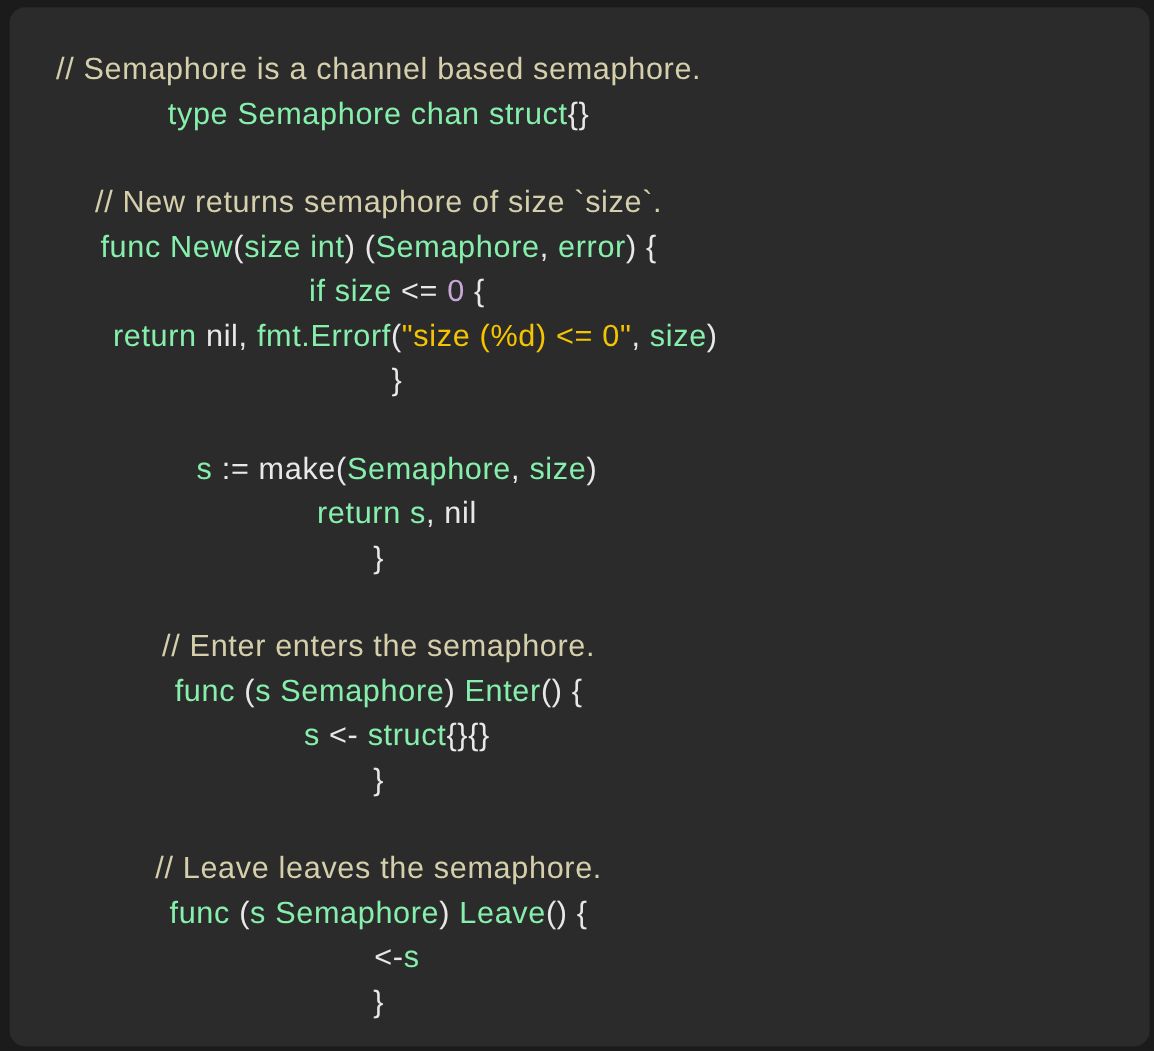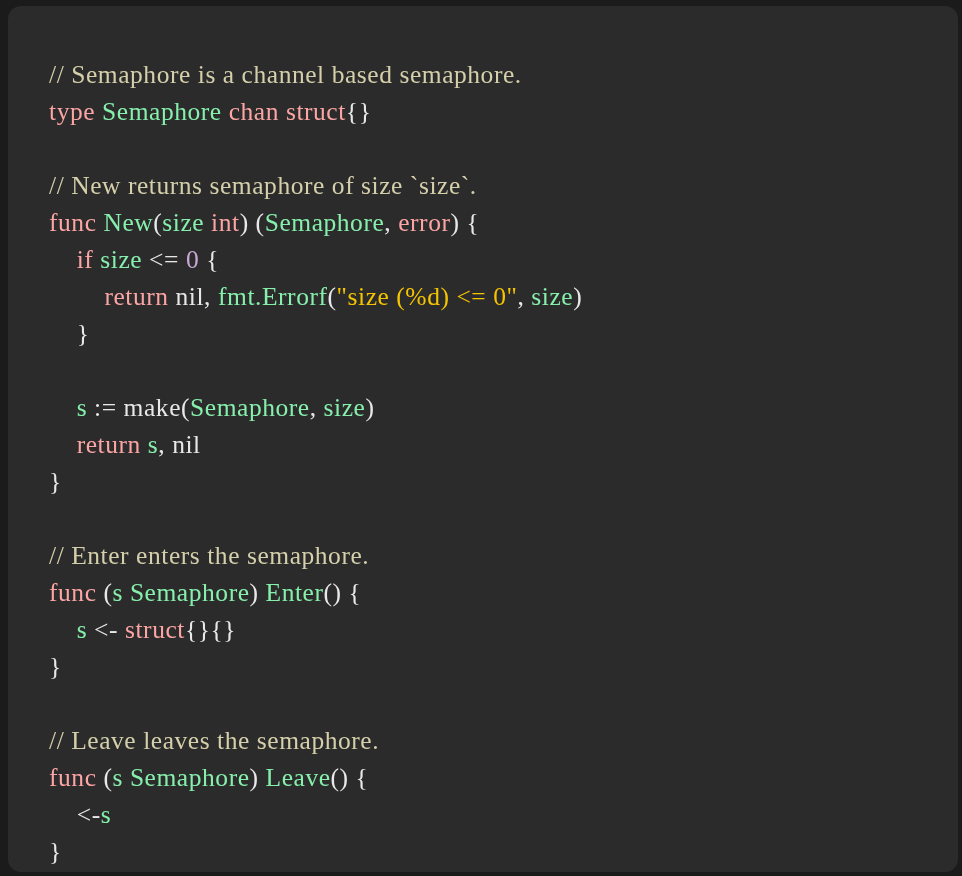--- a/index.html
+++ b/index.html
@@ -22,35 +22,36 @@
     height: 866px;
     background: #2b2b2b;
     border-radius: 13px;
     box-sizing: border-box;
     overflow: hidden;
   }
   #code-block {
     position: absolute;
     left: 25px;
     top: 34px;
-    margin: 16px;
+    margin: 0;
     padding: 0;
-    font-family: Liberation Serif, serif;
+    font-family: Liberation Sans, sans-serif;
     font-size: 25.5px;
     line-height: 37px;
     letter-spacing: 0.55px;
     white-space: pre;
     color: #e8e8e8;
+    text-align: center;
     -webkit-font-smoothing: antialiased;
   }
   .ln { display: block; height: 37px; }
   .tok { white-space: pre; }
   
   .c-comment { color: #d5d0ab; }
-  .c-keyword { color: #fca5a5; }
+  .c-keyword { color: #86efac; }
   .c-ident   { color: #86efac; }
   .c-plain   { color: #e8e8e8; }
   .c-string  { color: #f5c400; }
   .c-number  { color: #c8a8d8; }
 </style>
 </head>
 <body>
 
 <div id="code-card">
   <pre id="code-block"><span class="ln"><span class="tok c-comment">// Semaphore is a channel based semaphore.</span></span><span class="ln"><span class="tok c-keyword">type </span><span class="tok c-ident">Semaphore</span><span class="tok c-plain"> </span><span class="tok c-keyword">chan struct</span><span class="tok c-plain">{}</span></span><span class="ln">​</span><span class="ln"><span class="tok c-comment">// New returns semaphore of size `size`.</span></span><span class="ln"><span class="tok c-keyword">func </span><span class="tok c-ident">New</span><span class="tok c-plain">(</span><span class="tok c-ident">size </span><span class="tok c-keyword">int</span><span class="tok c-plain">) (</span><span class="tok c-ident">Semaphore</span><span class="tok c-plain">, </span><span class="tok c-keyword">error</span><span class="tok c-plain">) {</span></span><span class="ln"><span class="tok c-plain">    </span><span class="tok c-keyword">if </span><span class="tok c-ident">size</span><span class="tok c-plain"> &lt;= </span><span class="tok c-number">0</span><span class="tok c-plain"> {</span></span><span class="ln"><span class="tok c-plain">        </span><span class="tok c-keyword">return</span><span class="tok c-plain"> nil, </span><span class="tok c-ident">fmt.Errorf</span><span class="tok c-plain">(</span><span class="tok c-string">"size (%d) &lt;= 0"</span><span class="tok c-plain">, </span><span class="tok c-ident">size</span><span class="tok c-plain">)</span></span><span class="ln"><span class="tok c-plain">    }</span></span><span class="ln">​</span><span class="ln"><span class="tok c-plain">    </span><span class="tok c-ident">s</span><span class="tok c-plain"> := make(</span><span class="tok c-ident">Semaphore</span><span class="tok c-plain">, </span><span class="tok c-ident">size</span><span class="tok c-plain">)</span></span><span class="ln"><span class="tok c-plain">    </span><span class="tok c-keyword">return</span><span class="tok c-plain"> </span><span class="tok c-ident">s</span><span class="tok c-plain">, nil</span></span><span class="ln"><span class="tok c-plain">}</span></span><span class="ln">​</span><span class="ln"><span class="tok c-comment">// Enter enters the semaphore.</span></span><span class="ln"><span class="tok c-keyword">func </span><span class="tok c-plain">(</span><span class="tok c-ident">s Semaphore</span><span class="tok c-plain">) </span><span class="tok c-ident">Enter</span><span class="tok c-plain">() {</span></span><span class="ln"><span class="tok c-plain">    </span><span class="tok c-ident">s</span><span class="tok c-plain"> &lt;- </span><span class="tok c-keyword">struct</span><span class="tok c-plain">{}{}</span></span><span class="ln"><span class="tok c-plain">}</span></span><span class="ln">​</span><span class="ln"><span class="tok c-comment">// Leave leaves the semaphore.</span></span><span class="ln"><span class="tok c-keyword">func </span><span class="tok c-plain">(</span><span class="tok c-ident">s Semaphore</span><span class="tok c-plain">) </span><span class="tok c-ident">Leave</span><span class="tok c-plain">() {</span></span><span class="ln"><span class="tok c-plain">    &lt;-</span><span class="tok c-ident">s</span></span><span class="ln"><span class="tok c-plain">}</span></span></pre>

